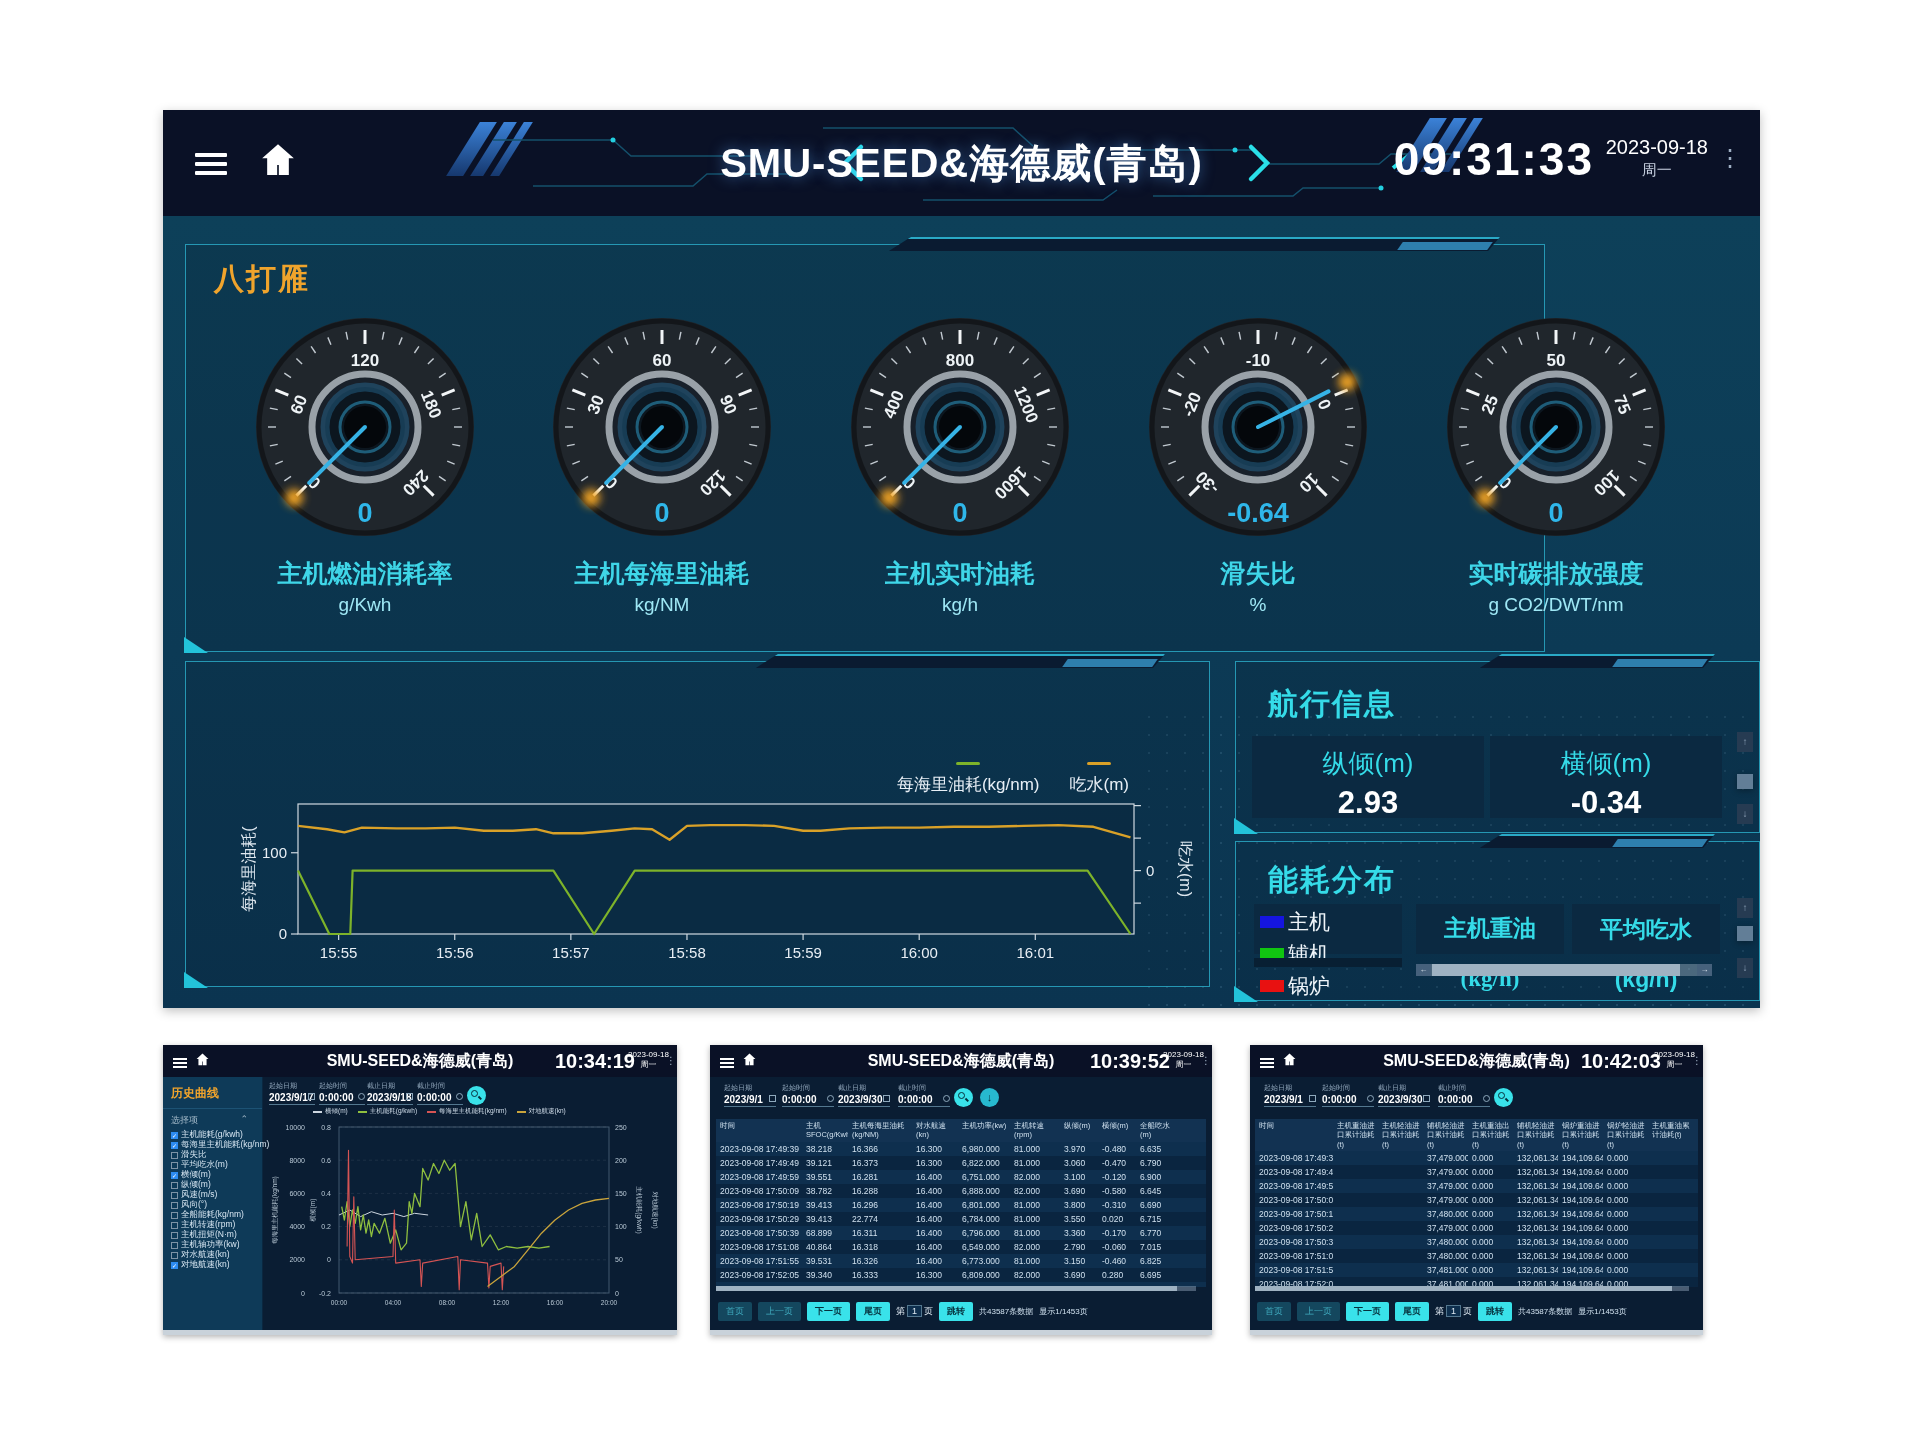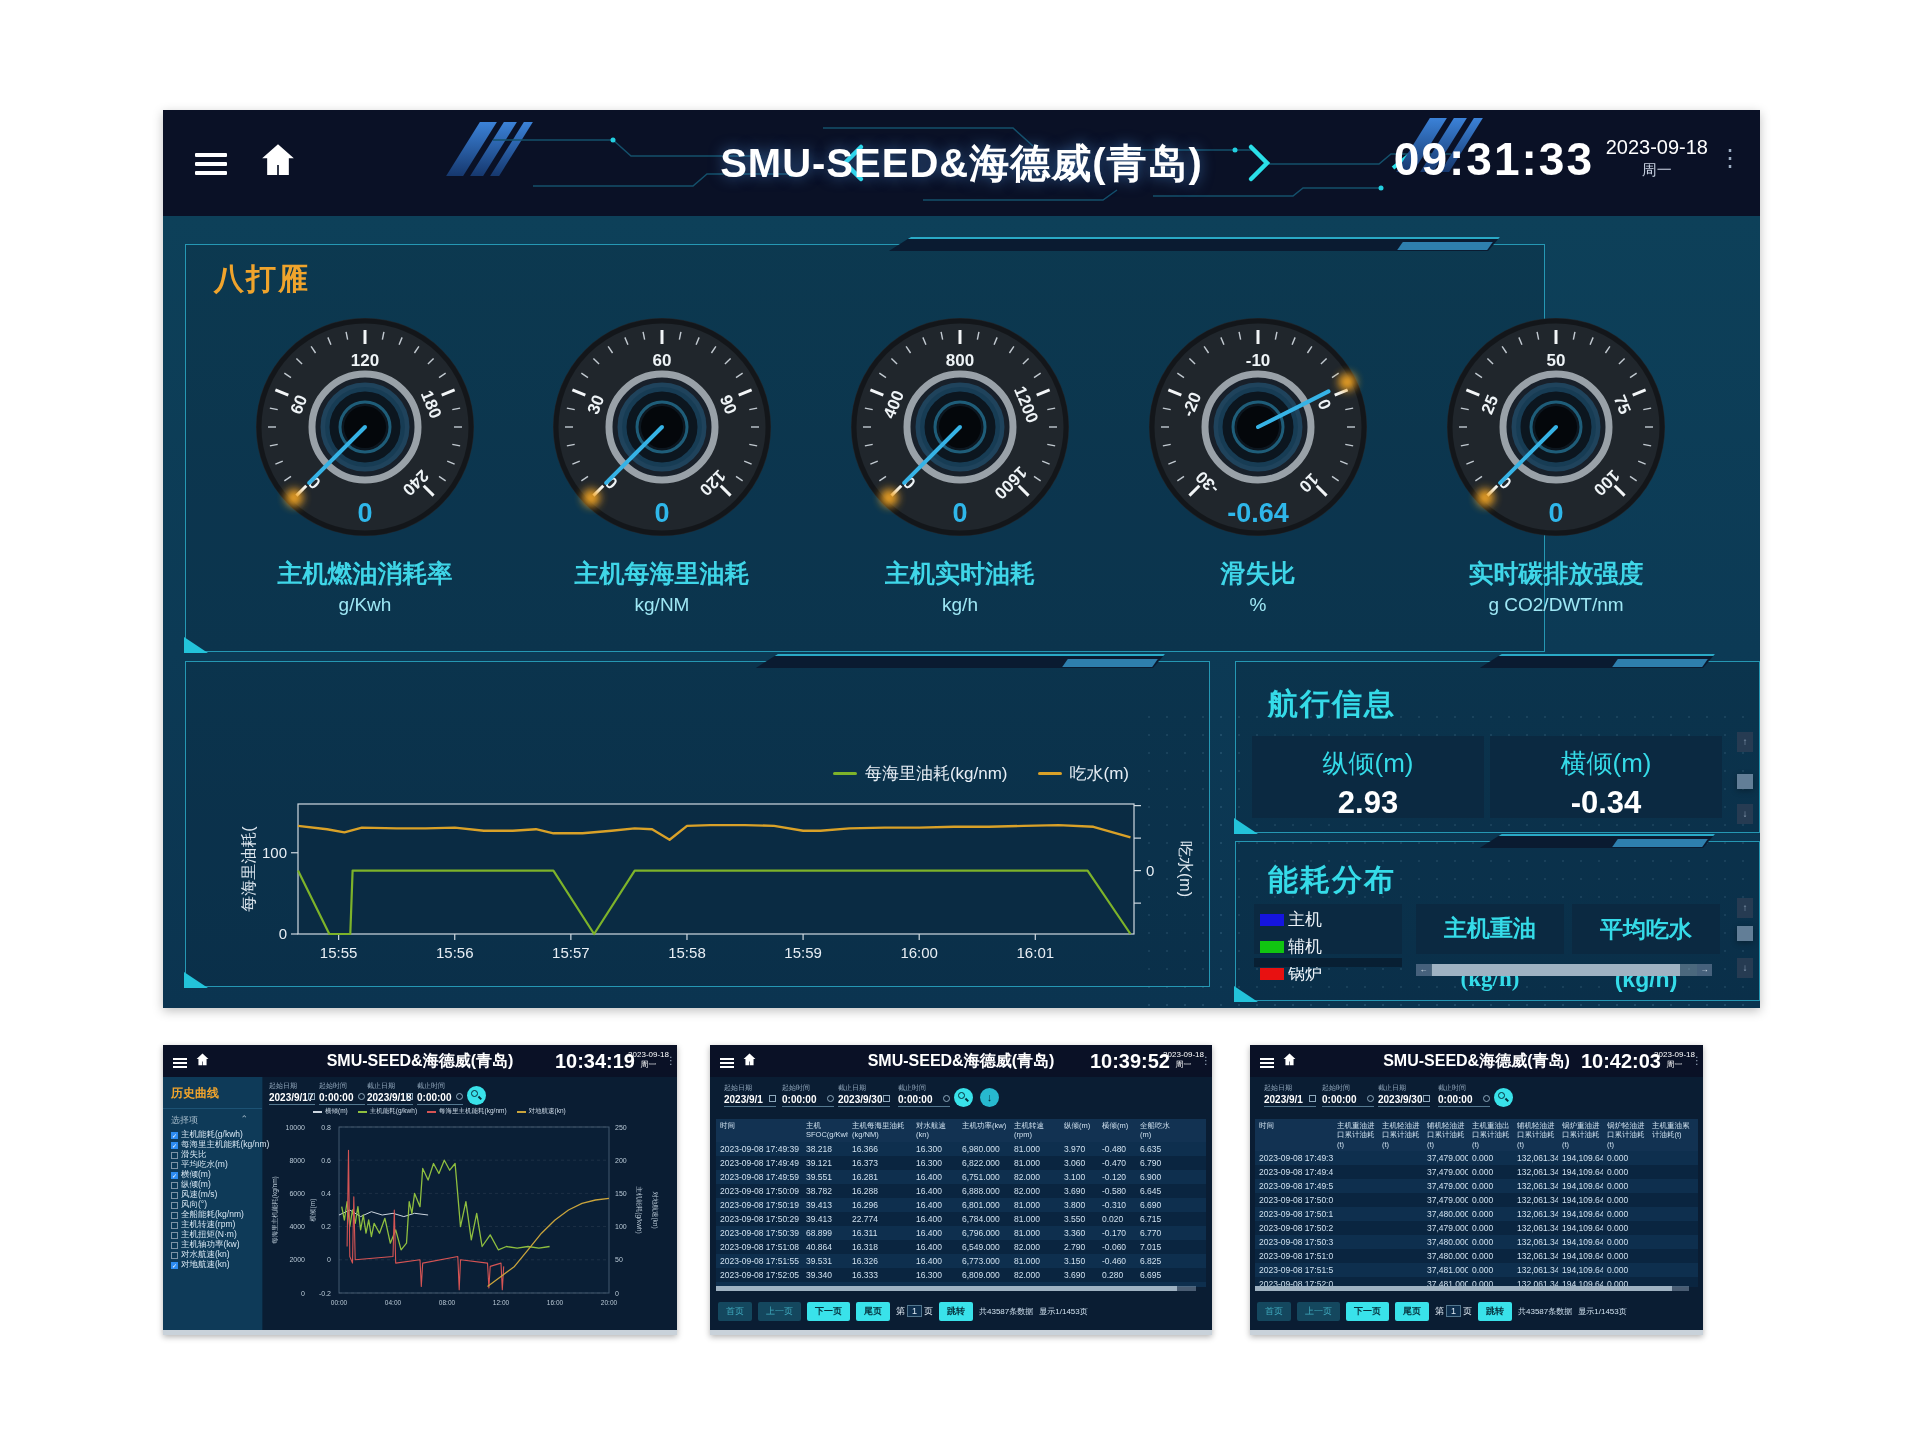--- a/index.html
+++ b/index.html
@@ -35,32 +35,32 @@
 #gauges{position:absolute;left:0;top:0;width:100%;height:100%;}
 .gauge{position:absolute;top:66px;width:232px;text-align:center;}
 .gname{margin-top:10px;color:#3fd6e8;font-size:25px;font-weight:bold;}
 .gunit{margin-top:4px;color:#9fe8f5;font-size:19px;}
 
 .dropdown{position:absolute;left:26px;top:22px;width:368px;height:56px;background:#0e2c44;
  border:1px solid #1e5a78;border-bottom:2px solid #35dbe8;color:#35dbe8;font-size:26px;
  line-height:54px;padding-left:18px;cursor:pointer;}
 .dropdown .caret{position:absolute;right:14px;top:0;font-size:18px;color:#35dbe8;}
 .mlegend{position:absolute;right:80px;top:100px;display:flex;gap:30px;z-index:3;}
-.mlegend .it{display:flex;align-items:center;gap:8px;color:#e8eff6;font-size:17px;cursor:pointer;}
+.mlegend .it{display:flex;align-items:center;gap:8px;color:#e8eff6;font-size:17px;cursor:pointer;flex-direction:column;}
 .mlegend .dash{width:24px;height:3px;border-radius:2px;}
 
 .ptitle{position:absolute;left:32px;top:22px;color:#35dbe8;font-size:30px;font-weight:bold;letter-spacing:2px;}
 .navcell{position:absolute;height:82px;background:#0b2941;text-align:center;}
 .navcell .lb{margin-top:10px;color:#35dbe8;font-size:26px;}
 .navcell .vl{margin-top:4px;color:#fff;font-size:31px;font-weight:bold;}
 .vscroll{position:absolute;width:16px;}
 .vscroll .box{position:absolute;left:0;width:16px;height:20px;background:#263b52;color:#8fa3b8;font-size:10px;text-align:center;line-height:20px;cursor:pointer;}
 .vscroll .thumb{position:absolute;left:0;width:16px;height:15px;background:#627e97;cursor:pointer;}
 .enlegend{position:absolute;left:18px;top:62px;width:148px;height:50px;background:#0b2941;padding:4px 6px;display:flex;flex-wrap:wrap;align-content:flex-start;}
-.enlegend .it{display:flex;align-items:center;gap:4px;color:#eef4f9;font-size:17px;width:86px;margin-bottom:4px;cursor:pointer;}
+.enlegend .it{display:flex;align-items:center;gap:4px;color:#eef4f9;font-size:21px;width:86px;margin-bottom:4px;cursor:pointer;}
 .enlegend .chip{width:24px;height:12px;}
 .enstrip{position:absolute;left:18px;top:116px;width:148px;height:9px;background:#081f33;}
 .encell{position:absolute;top:62px;height:50px;background:#0b2941;color:#35dbe8;font-size:23px;font-weight:bold;text-align:center;line-height:50px;}
 .hscroll{position:absolute;height:12px;background:rgba(173,190,204,.40);}
 .hscroll .th{position:absolute;left:16px;top:0;height:12px;background:#9fb2c2;}
 .hscroll .ar{position:absolute;top:0;width:15px;height:12px;color:#dce6ee;background:#46617c;font-size:8px;line-height:12px;text-align:center;cursor:pointer;}
 
 .thumb{position:absolute;top:1045px;height:290px;background:#0a1d33;overflow:hidden;box-shadow:0 2px 6px rgba(0,0,0,.3);}
 .thead2{position:absolute;left:0;top:0;width:100%;height:32px;background:#0a1126;z-index:4;}
 .thead2 .mi{position:absolute;left:10px;top:11px;width:14px;}

